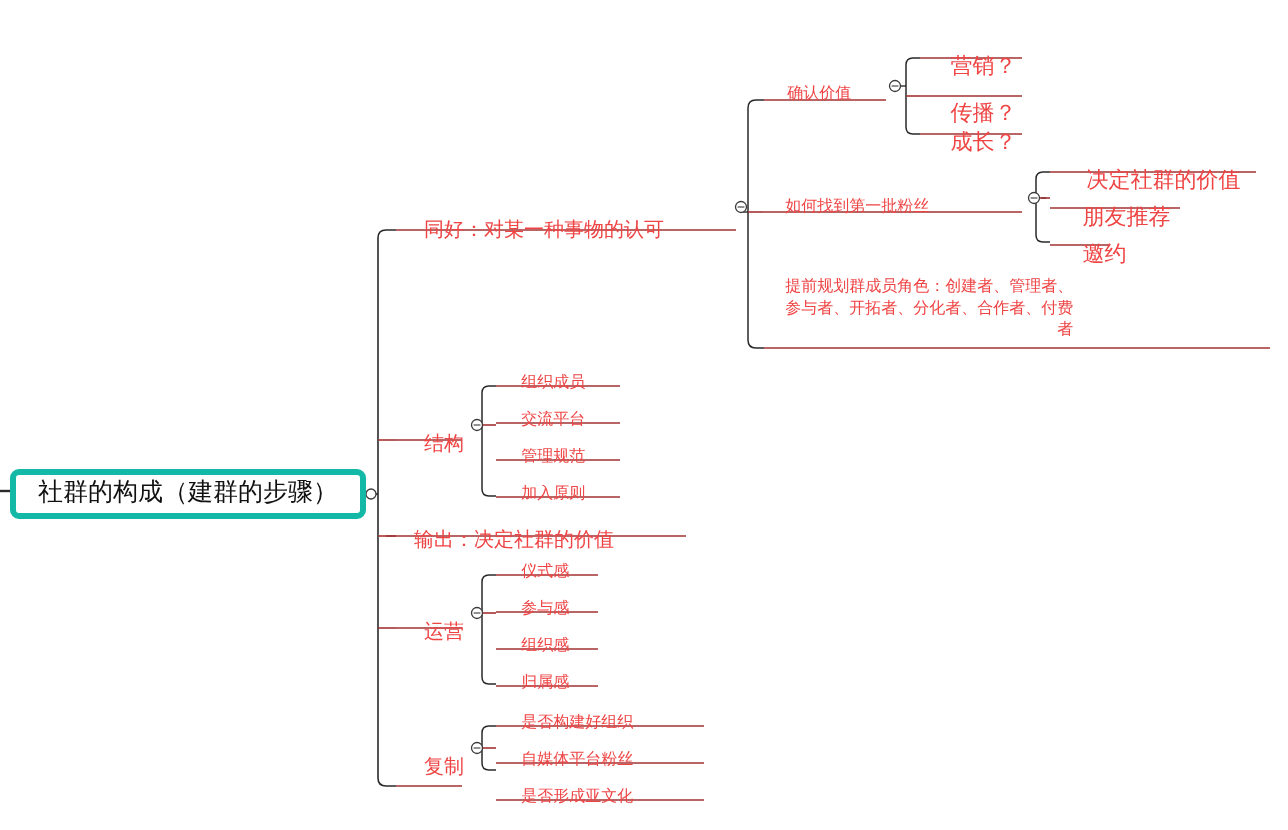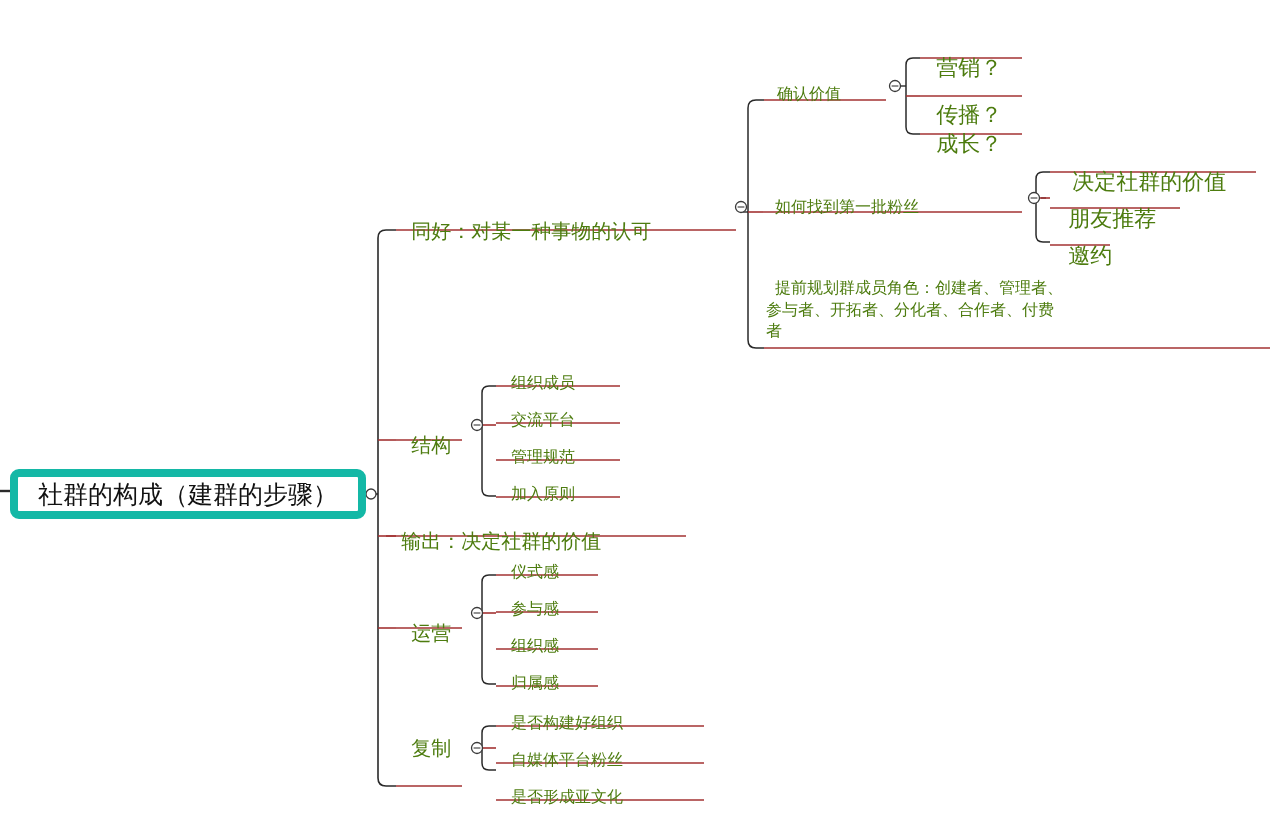--- a/index.html
+++ b/index.html
@@ -18,44 +18,44 @@
   #canvas {
     position: absolute;
     left: 0; top: 0;
     width: 1288px;
     height: 830px;
   }
   .node-text {
     position: absolute;
     white-space: pre;
     line-height: 1.30;
-    color: #4d7c0f;
-    font-family: Liberation Sans, sans-serif;
+    color: #ef4444;
+    font-family: Liberation Mono, monospace;
   }
   .root-box {
     position: absolute;
-    border: 8px solid #14b8a6;
+    border: 6px solid #14b8a6;
     border-radius: 9px;
     background: #ffffff;
     box-sizing: border-box;
     display: flex;
-    align-items: flex-end;
+    align-items: flex-start;
     justify-content: center;
   }
   .root-label {
     font-size: 25px;
     color: #111111;
     letter-spacing: 0px;
     white-space: pre;
     font-family: "Liberation Serif", "DejaVu Serif", serif;
   }
   .lvl1 { font-size: 20px; }
   .lvl2 { font-size: 16px; }
   .lvl3 { font-size: 22px; }
-  .multi { line-height: 1.33; }
+  .multi { line-height: 1.33; text-align: right; }
 </style>
 </head>
 <body>
 
 <svg id="canvas" viewBox="0 0 1288 830" xmlns="http://www.w3.org/2000/svg">
 
   <path d="M 0 491 L 12 491" stroke="#2a2a2a" stroke-width="2.4" fill="none"></path>
 
   <path d="M 366 494 L 378 494" stroke="#2a2a2a" stroke-width="1.6" fill="none"></path>
 
@@ -218,21 +218,21 @@
 <div class="node-text lvl2" style="left:502px; top:578px;">
   <span>参与感</span>
 </div>
 <div class="node-text lvl2" style="left:502px; top:615px;">
   <span>组织感</span>
 </div>
 <div class="node-text lvl2" style="left:502px; top:652px;">
   <span>归属感</span>
 </div>
 
-<div class="node-text lvl1" style="left:400px; top:709px;text-align:right;">
+<div class="node-text lvl1" style="left:400px; top:729px;text-align:right;">
   <span>复制</span>
 </div>
 <div class="node-text lvl2" style="left:502px; top:692px;">
   <span>是否构建好组织</span>
 </div>
 <div class="node-text lvl2" style="left:502px; top:729px;">
   <span>自媒体平台粉丝</span>
 </div>
 <div class="node-text lvl2" style="left:502px; top:766px;">
   <span>是否形成亚文化</span>

